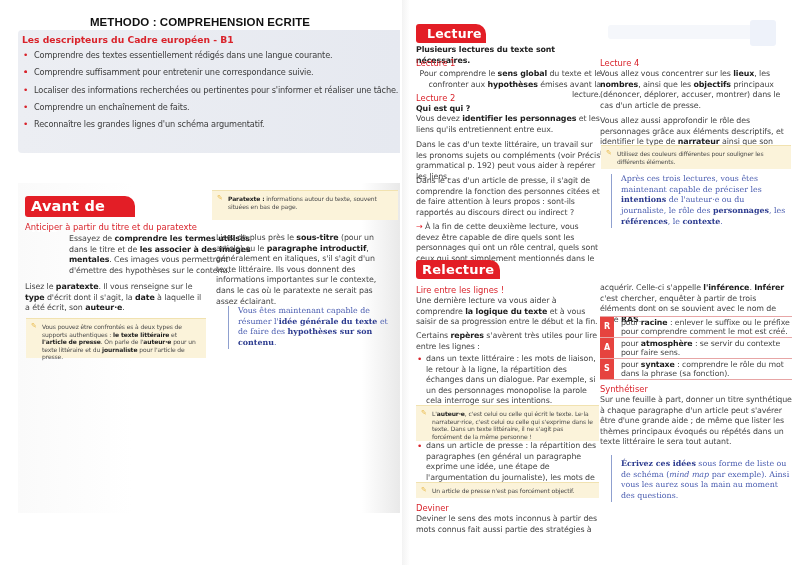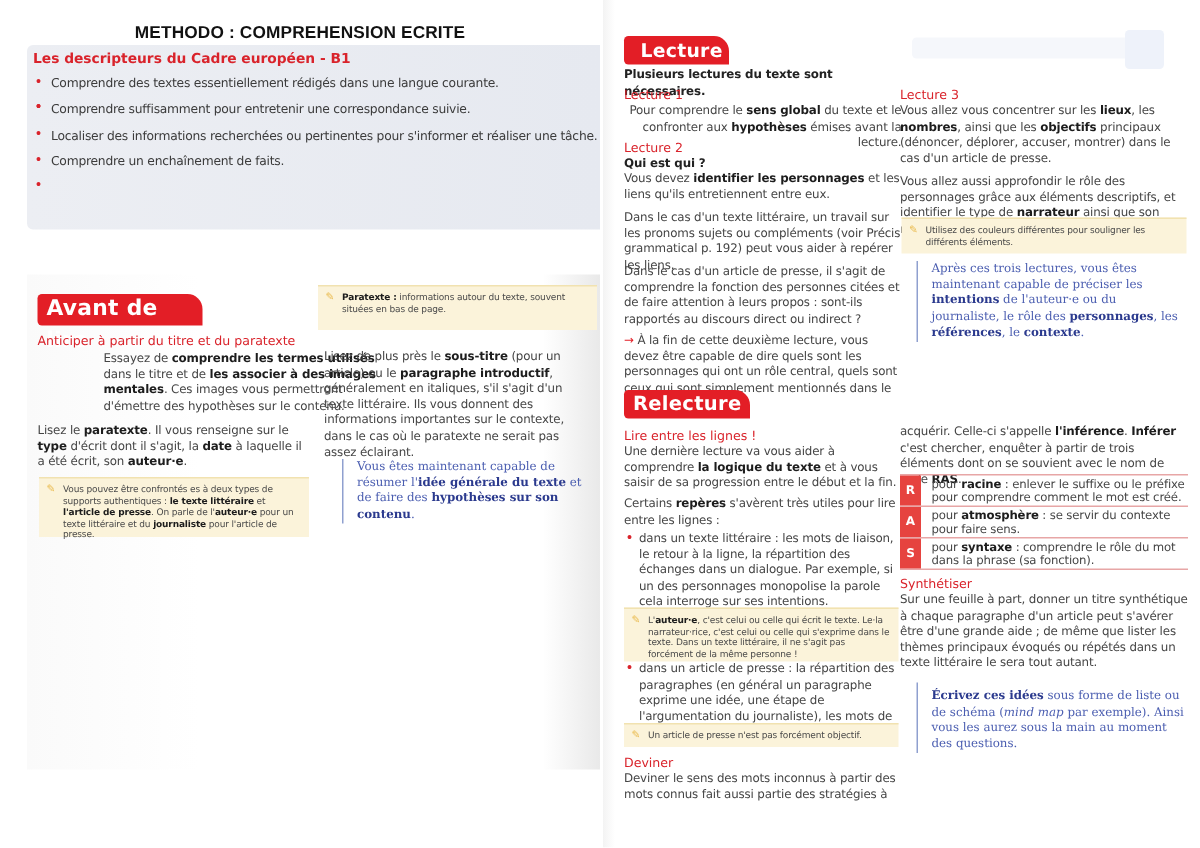--- a/index.html
+++ b/index.html
@@ -59,21 +59,21 @@
 <div class="page-title">METHODO : COMPREHENSION ECRITE</div>
 
 <div class="desc-box">
   <div class="desc-title">Les descripteurs du Cadre européen - B1</div>
   <ul class="desc-list">
     <li><span class="bullet">•</span><span>Comprendre des textes essentiellement rédigés dans une langue courante.</span></li>
     <li><span class="bullet">•</span></li>
     <li><span class="bullet">•</span><span>Comprendre suffisamment pour entretenir une correspondance suivie.</span></li>
     <li><span class="bullet">•</span><span>Localiser des informations recherchées ou pertinentes pour s'informer et réaliser une tâche.</span></li>
     <li><span class="bullet">•</span><span>Comprendre un enchaînement de faits.</span></li>
-    <li><span class="bullet">•</span></li>
+    <li><span class="bullet">•</span><span>Reconnaître les grandes lignes d'un schéma argumentatif.</span></li>
   </ul>
 </div>
 
 <div class="left-panel-bg"></div>
 <div class="divider"></div>
 
 <div class="ribbon rb-avant">Avant de lire</div>
 
 <div class="yellow-box" style="left:212px; top:190px; width:186px; height:30px;">
   <span class="note-icon">✎</span>
@@ -105,21 +105,21 @@
 <div class="sec-h" style="left:416px; top:58px;">Lecture 1</div>
 <div class="txt" style="left:416px; top:69px; width:185px;text-align:right;"><span>Pour comprendre le </span><b>sens global</b><span> du texte et le confronter aux </span><b>hypothèses</b><span> émises avant la lecture.</span></div>
 
 <div class="sec-h" style="left:416px; top:93px;">Lecture 2</div>
 <div class="txt" style="left:416px; top:104px; font-weight:bold; color:#222;">Qui est qui ?</div>
 <div class="txt" style="left:416px; top:114px; width:185px;"><span>Vous devez </span><b>identifier les personnages</b><span> et les liens qu'ils entretiennent entre eux.</span></div>
 <div class="txt" style="left:416px; top:140px; width:185px;">Dans le cas d'un texte littéraire, un travail sur les pronoms sujets ou compléments (voir Précis grammatical p. 192) peut vous aider à repérer les liens.</div>
 <div class="txt" style="left:416px; top:176px; width:185px;">Dans le cas d'un article de presse, il s'agit de comprendre la fonction des personnes citées et de faire attention à leurs propos : sont-ils rapportés au discours direct ou indirect ?</div>
 <div class="txt" style="left:416px; top:222px; width:185px;"><span style="color:#e31e26;">→</span><span> À la fin de cette deuxième lecture, vous devez être capable de dire quels sont les personnages qui ont un rôle central, quels sont ceux qui sont simplement mentionnés dans le texte.</span></div>
 
-<div class="sec-h" style="left:600px; top:58px;">Lecture 3</div>
+<div class="sec-h" style="left:600px; top:58px;">Lecture 4</div>
 <div class="txt" style="left:600px; top:69px; width:192px;"><span>Vous allez vous concentrer sur les </span><b>lieux</b><span>, les </span><b>nombres</b><span>, ainsi que les </span><b>objectifs</b><span> principaux (dénoncer, déplorer, accuser, montrer) dans le cas d'un article de presse.</span></div>
 <div class="txt" style="left:600px; top:116px; width:192px;"><span>Vous allez aussi approfondir le rôle des personnages grâce aux éléments descriptifs, et identifier le type de </span><b>narrateur</b><span> ainsi que son rôle.</span></div>
 
 <div class="yellow-box" style="left:601px; top:145px; width:190px; height:24px;">
   <span class="note-icon">✎</span>
   <div class="txt-sm" style="position:static;">Utilisez des couleurs différentes pour souligner les différents éléments.</div>
 </div>
 
 <div class="blue-box" style="left:611px; top:174px; width:180px;"><span>Après ces trois lectures, vous êtes maintenant capable de préciser les </span><b>intentions</b><span> de l'auteur·e ou du journaliste, le rôle des </span><b>personnages</b><span>, les </span><b>références</b><span>, le </span><b>contexte</b><span>.</span></div>
 

